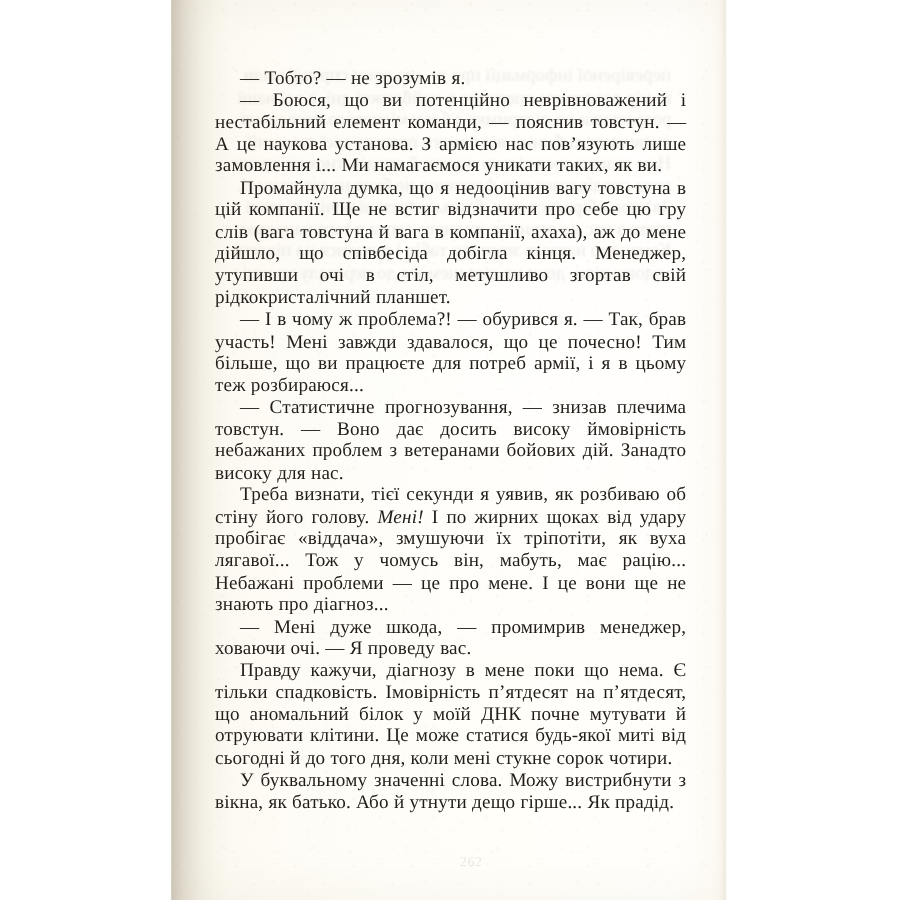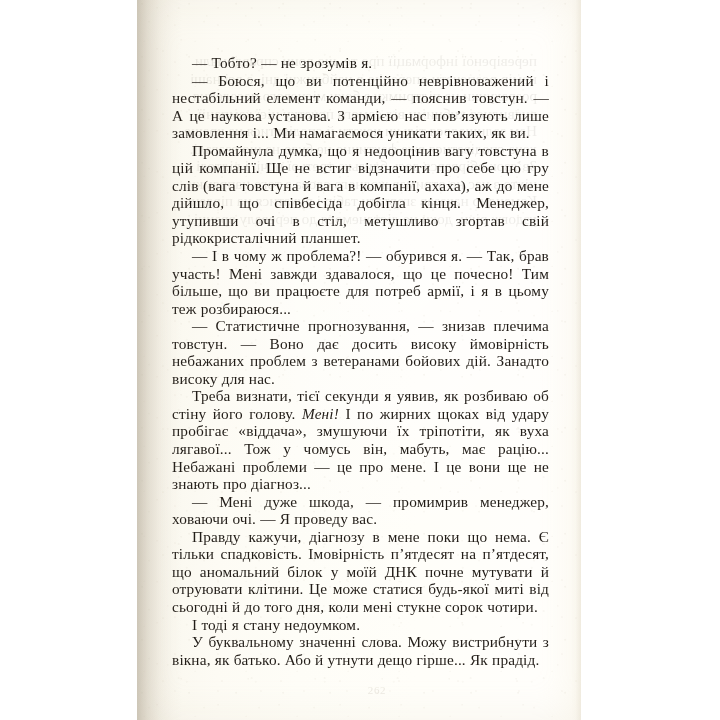--- a/index.html
+++ b/index.html
@@ -184,21 +184,20 @@
 
     <div id="text-block">
         <p><span>— Тобто? — не зрозумів я.</span></p>
         <p><span>— Боюся, що ви потенційно неврівноважений і нестабільний елемент команди, — пояснив товстун. — А це наукова установа. З армією нас пов’язують лише замовлення і... Ми намагаємося уникати таких, як ви.</span></p>
         <p><span>Промайнула думка, що я недооцінив вагу товстуна в цій компанії. Ще не встиг відзначити про себе цю гру слів (вага товстуна й вага в компанії, ахаха), аж до мене дійшло, що співбесіда добігла кінця. Менеджер, утупивши очі в стіл, метушливо згортав свій рідкокристалічний планшет.</span></p>
         <p><span>— І в чому ж проблема?! — обурився я. — Так, брав участь! Мені завжди здавалося, що це почесно! Тим більше, що ви працюєте для потреб армії, і я в цьому теж розбираюся...</span></p>
         <p><span>— Статистичне прогнозування, — знизав плечима товстун. — Воно дає досить високу ймовірність небажаних проблем з ветеранами бойових дій. Занадто високу для нас.</span></p>
         <p><span>Треба визнати, тієї секунди я уявив, як розбиваю об стіну його голову. </span><span class="it">Мені!</span><span> І по жирних щоках від удару пробігає «віддача», змушуючи їх тріпотіти, як вуха лягавої... Тож у чомусь він, мабуть, має рацію... Небажані проблеми — це про мене. І це вони ще не знають про діагноз...</span></p>
         <p><span>— Мені дуже шкода, — промимрив менеджер, ховаючи очі. — Я проведу вас.</span></p>
         <p><span>Правду кажучи, діагнозу в мене поки що нема. Є тільки спадковість. Імовірність п’ятдесят на п’ятдесят, що аномальний білок у моїй ДНК почне мутувати й отруювати клітини. Це може статися будь-якої миті від сьогодні й до того дня, коли мені стукне сорок чотири.</span></p>
-        <p><span>І тоді я стану недоумком.</span></p>
         <p><span>У буквальному значенні слова. Можу вистрибнути з вікна, як батько. Або й утнути дещо гірше... Як прадід.</span></p>
       </div>
 
     <div id="folio">262</div>
 
     <div id="gutter-shadow"></div>
     <div id="page-edge-right"></div>
   </div>
 
 </div>

